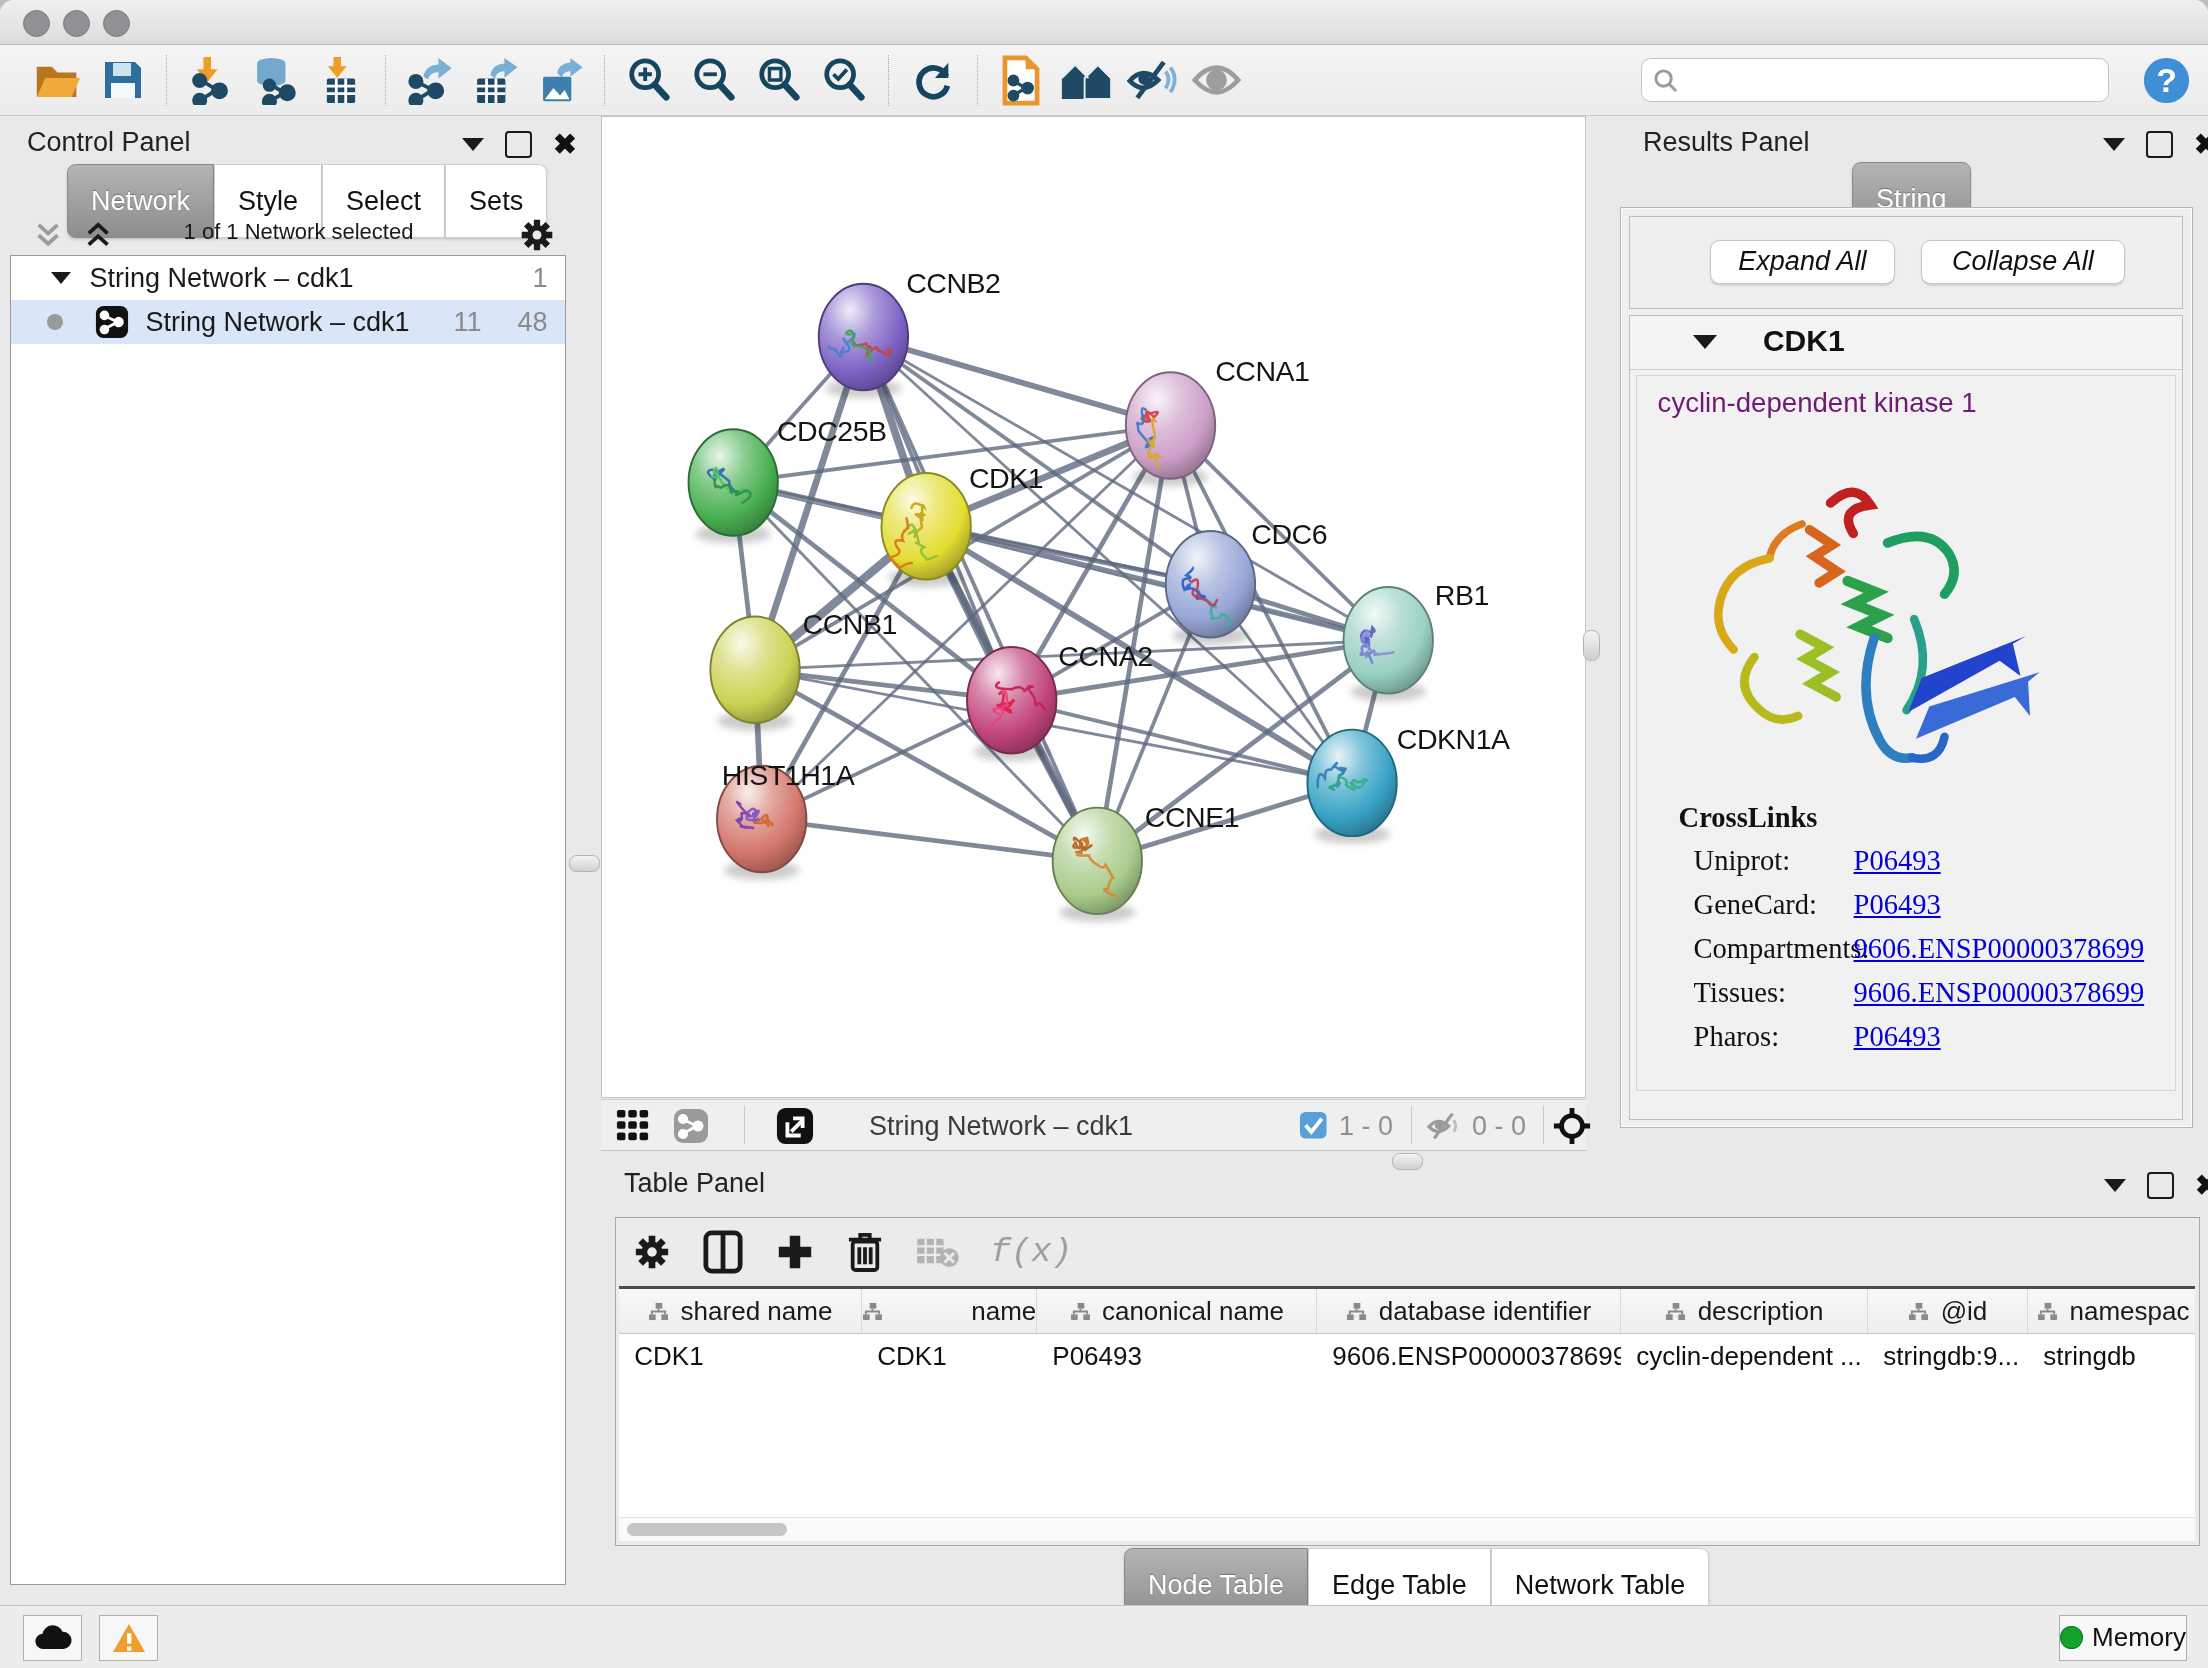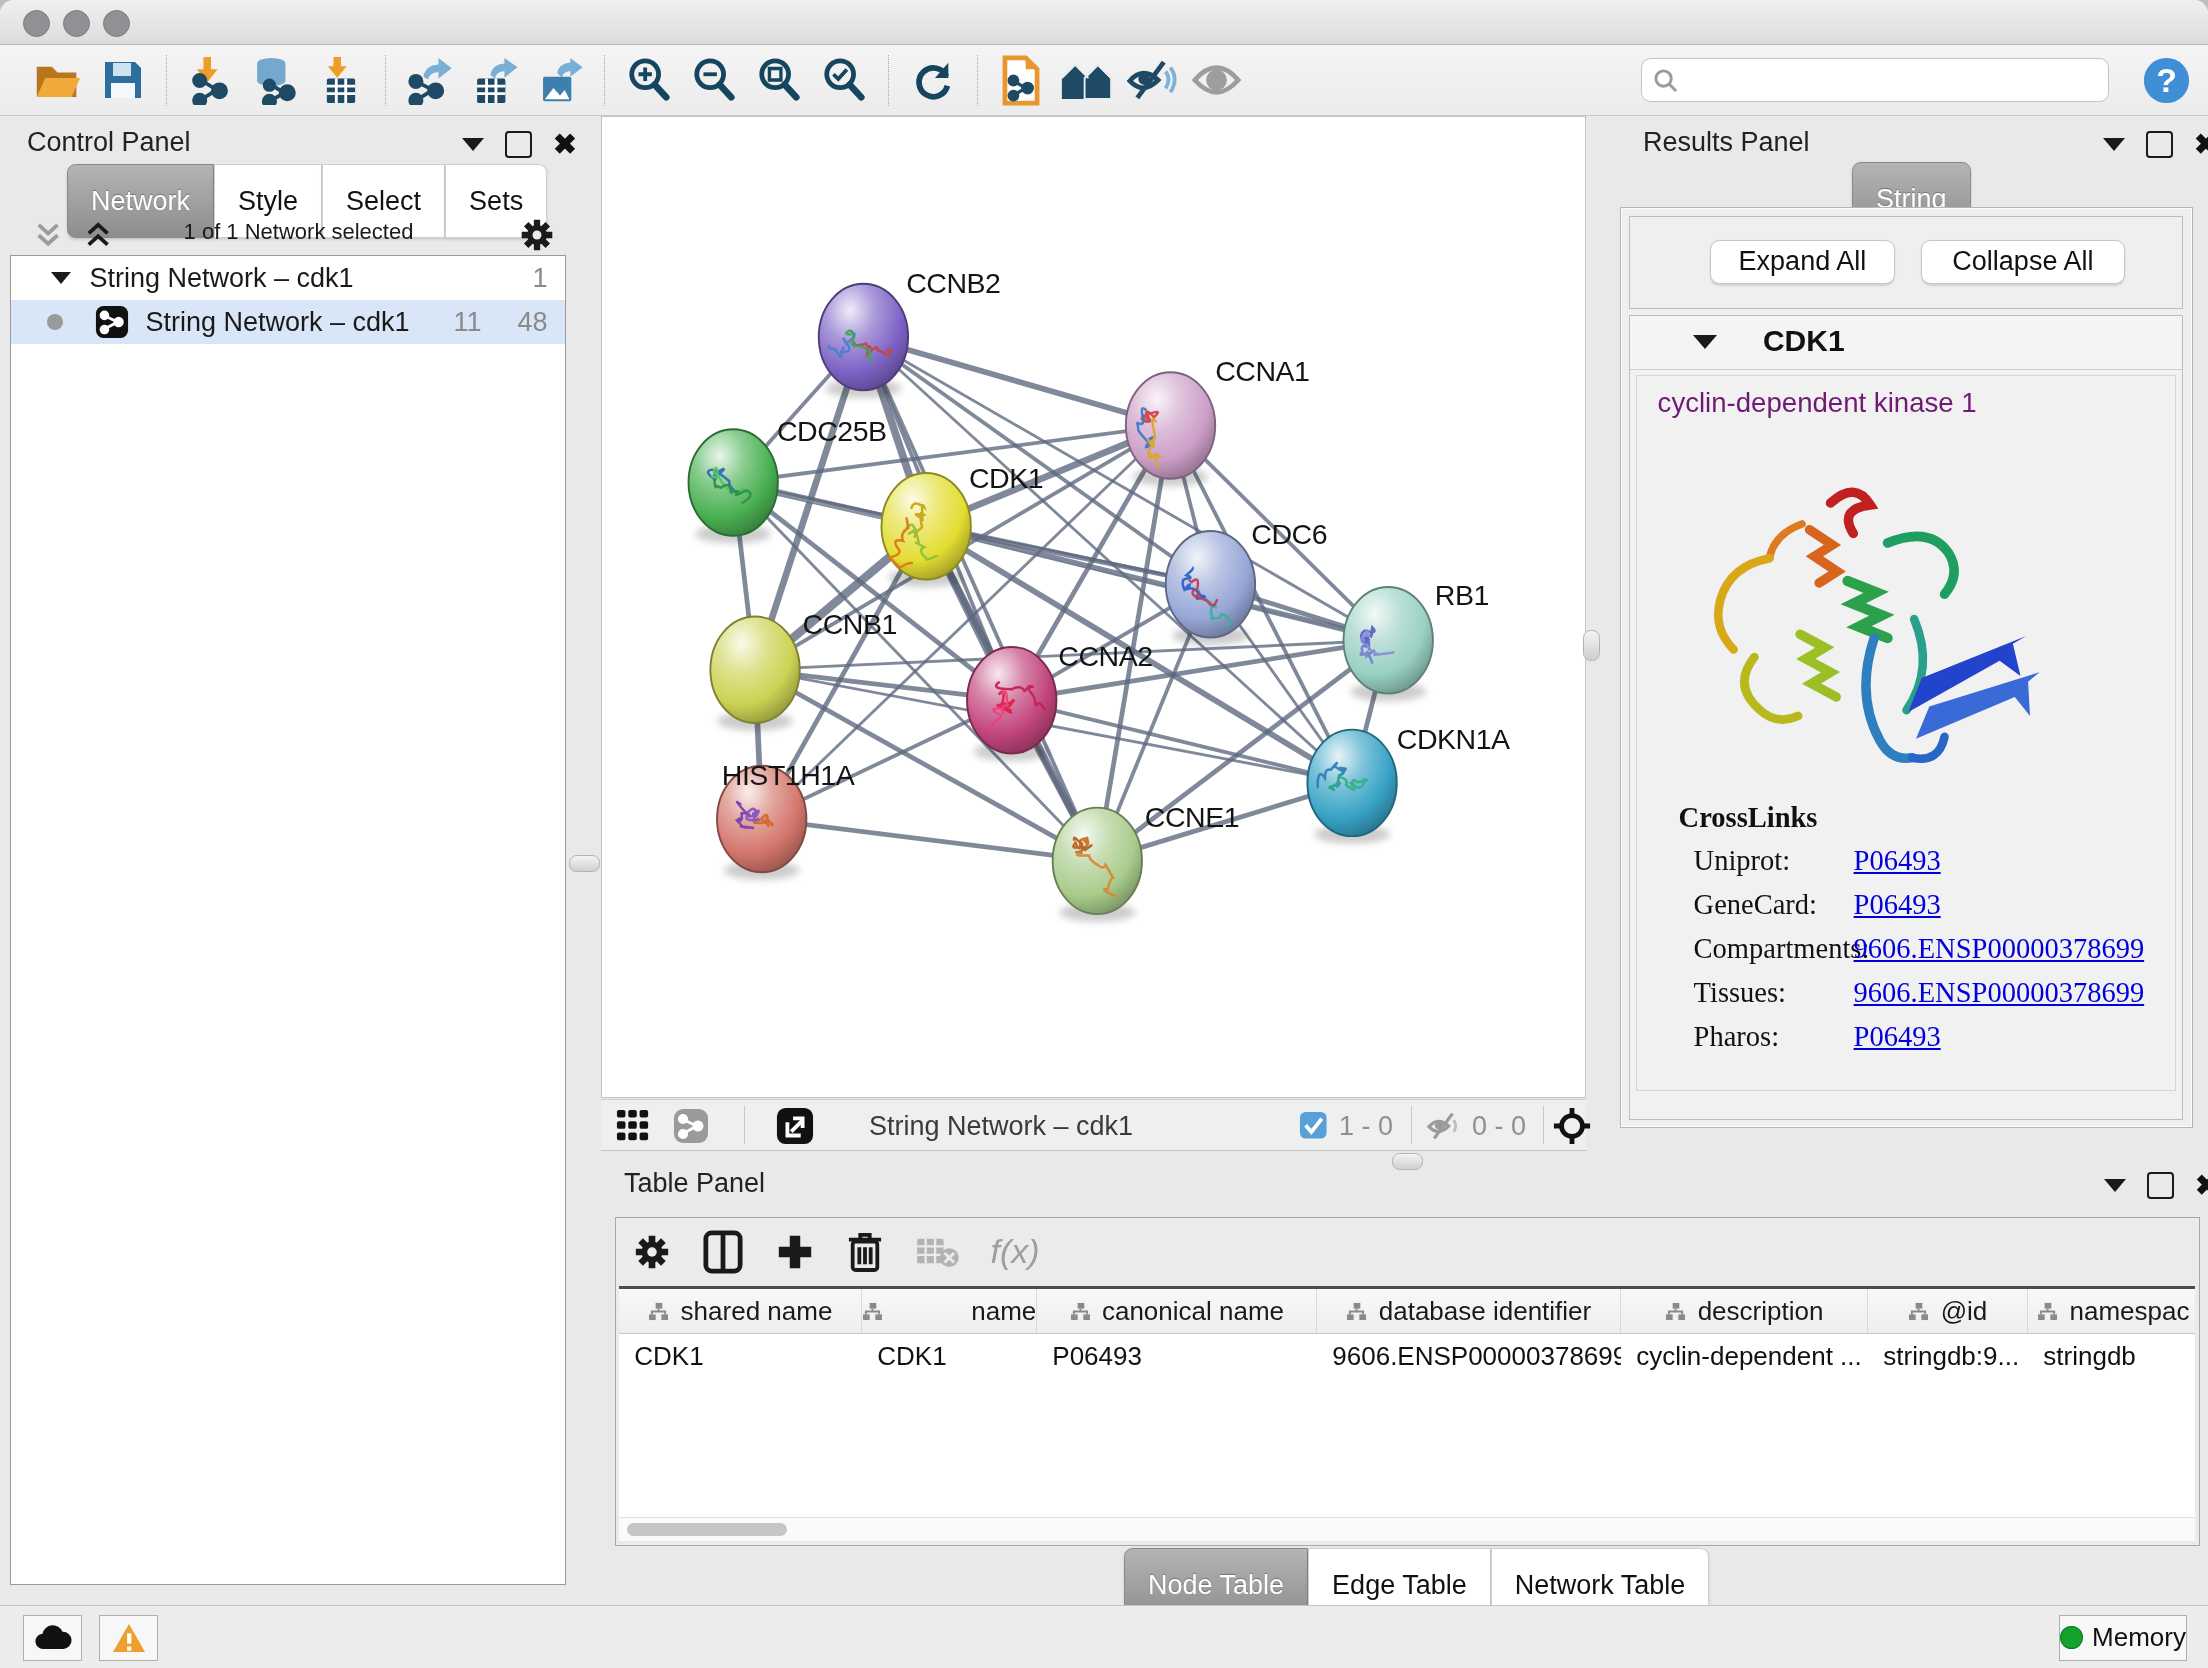--- a/index.html
+++ b/index.html
@@ -48,21 +48,21 @@
   #netbar{left:601px;top:1099px;width:985px;height:50px;background:#eef0ef;
     border-top:1px solid #cfcfcf;border-bottom:1px solid #c4c4c4;}
   .nb-sep{position:absolute;top:5.7px;width:0;height:38px;border-left:1px solid #c9c9c9;}
   .nb-count{position:absolute;top:11.4px;font-size:27px;color:#8f8f8f;}
   
   #rpanel{left:1607px;top:116px;width:601px;height:1046px;}
   #rp-outer{position:absolute;left:13.3px;top:91px;width:571px;height:919px;background:#efefef;
     border:1.9px solid #b5b5b5;box-shadow:inset 0 0 0 1px #fdfdfd;}
   #rp-expandbox{position:absolute;left:7.6px;top:7.6px;width:552px;height:91px;background:#efefef;border:1px solid #bdbdbd;}
   .rp-btn{position:absolute;top:23px;height:42px;background:#fff;border:1px solid #c6c6c6;border-radius:9.5px;
-    font-size:27px;color:#111;display:flex;align-items:center;justify-content:center;box-shadow:0 1.9px 1.9px rgba(0,0,0,.12);}
+    font-size:27px;color:#111;display:flex;align-items:center;justify-content:center;box-shadow:0 1.9px 1.9px rgba(0,0,0,.12);font-style:italic;}
   #rp-section{position:absolute;left:7.6px;top:107px;width:552px;height:803px;background:#f1f1f1;border:1px solid #bdbdbd;}
   #rp-sechead{position:absolute;left:0;top:0;width:100%;height:53px;border-bottom:1px solid #cfcfcf;background:#f4f4f4;}
   #rp-content{position:absolute;left:5.7px;top:59px;right:5.7px;bottom:28.5px;background:#f1f1f1;border:1px solid #d6d6d6;}
   .xl{font-family:"Liberation Serif",serif;font-size:28.5px;color:#111;}
   .xrow{position:relative;height:44px;}
   .xrow .lab{position:absolute;left:57px;}
   .xrow a{position:absolute;left:217px;color:#0000dd;text-decoration:underline;}
   
   #tpanel{left:605px;top:1162px;width:1604px;height:443px;}
   #tp-box{position:absolute;left:9.5px;top:55px;width:1583px;height:327px;background:#ebebeb;
@@ -678,21 +678,21 @@
         <svg width="36" height="44" viewBox="0 0 38 46">
           <rect x="6" y="12" width="26" height="30" rx="3" fill="none" stroke="#1a1a1a" stroke-width="4"></rect>
           <path d="M2 10h34M14 10V5h10v5M13 18v18M19 18v18M25 18v18" stroke="#1a1a1a" stroke-width="4" fill="none"></path>
         </svg>
         <svg width="44" height="34" viewBox="0 0 46 36">
           <rect x="2" y="4" width="28" height="26" rx="2" fill="#b3b3b3"></rect>
           <path d="M2 12h28M2 21h28M11 4v26M21 4v26" stroke="#ebebeb" stroke-width="2.5"></path>
           <circle cx="36" cy="24" r="10" fill="#b3b3b3"></circle>
           <path d="M31 19l10 10M41 19l-10 10" stroke="#ebebeb" stroke-width="3"></path>
         </svg>
-        <div style="font-family:Liberation Sans, sans-serif;font-style:italic;font-size:34px;color:#9e9e9e">f(x)</div>
+        <div style="font-family:Liberation Mono, monospace;font-style:italic;font-size:34px;color:#9e9e9e">f(x)</div>
       </div>
       <div id="tp-table">
         <div id="thead">
             <div class="th" style="width: 243px;">
               <svg width="21" height="19" viewBox="0 0 22 20">
                 <rect x="8" y="1" width="7" height="6" fill="#8a8a8a"></rect>
                 <rect x="1" y="13" width="7" height="6" fill="#8a8a8a"></rect>
                 <rect x="14" y="13" width="7" height="6" fill="#8a8a8a"></rect>
                 <path d="M11 7v4M4 13v-3h14v3" stroke="#8a8a8a" stroke-width="2" fill="none"></path>
               </svg>

